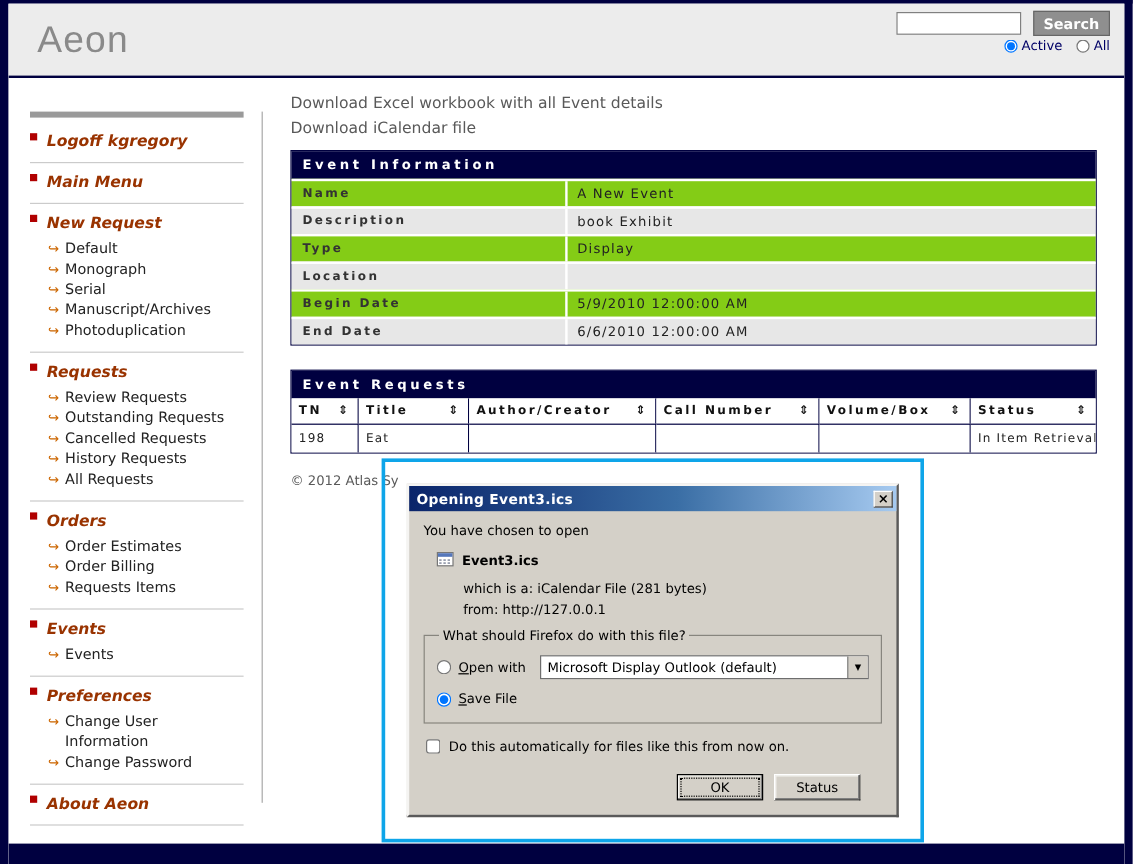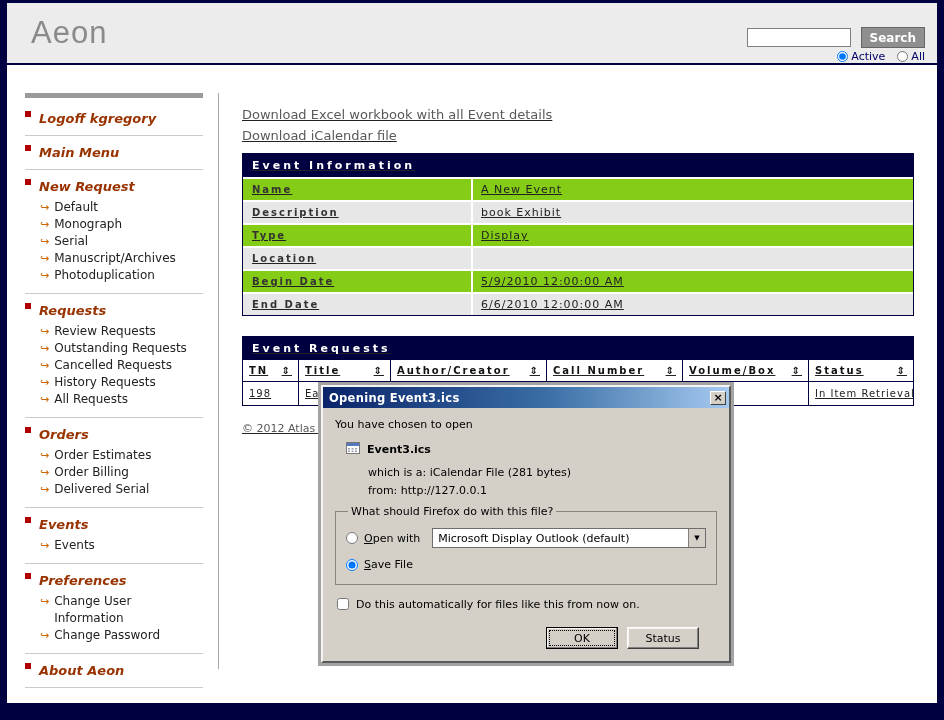--- a/index.html
+++ b/index.html
@@ -7,61 +7,61 @@
   .page {
     position:relative; width:944px; height:720px; overflow:hidden;
     background:#fff; font-family:"DejaVu Sans",sans-serif; color:#222;
     border-left:7px solid #000040; border-right:7px solid #000040; border-top:3px solid #000040;
   }
   .bottom-bar { position:absolute; left:0; right:0; bottom:0; height:17px; background:#000040; }
 
   
   .hdr { position:relative; height:62px; background:#ececec; border-bottom:2px solid #000040; }
   .brand { position:absolute; left:24px; top:12px; font-size:31px; color:#8a8a8a; letter-spacing:1px; font-family:"Liberation Sans",sans-serif; }
-  .search-area { position:absolute; right:12px; top:24px; text-align:right; }
+  .search-area { position:absolute; right:12px; top:6px; text-align:right; }
   .search-input { width:104px; height:19px; border:1px solid #808080; background:#fff; font-size:12px; padding:0 3px; vertical-align:middle; }
   .search-btn { margin-left:4px; height:21px; padding:0 8px; background:#8f8f8f; color:#fff; font-weight:bold; font-size:12px; border:1px solid #666; vertical-align:middle; cursor:pointer; font-family:inherit; }
   .scope-row { margin-top:2px; display:flex; justify-content:flex-end; align-items:center; gap:12px; font-size:11px; color:#000066; }
   .scope-row label { display:flex; align-items:center; gap:3px; }
   .scope-row input { width:11px; height:11px; margin:0; }
 
   
   .sidebar { position:absolute; left:18px; top:90px; width:178px; }
   .graybar { height:5px; background:#9a9a9a; margin-bottom:9px; }
   .nav-head { display:flex; gap:8px; padding:4px 0; cursor:pointer;font-style:italic; }
   .sq { width:6px; height:6px; background:#b00000; flex:none; }
   .nav-head-label { color:#993300; font-weight:bold; font-size:13px; }
   .nav-items { padding:1px 0 4px 15px; }
   .nav-item { display:flex; gap:5px; font-size:12px; color:#222; line-height:17px; cursor:pointer; }
   .arr { color:#cc6600; font-size:11px; flex:none; }
   .sep { height:1px; background:#cbcbcb; margin:5px 0; }
   .vdivider { position:absolute; left:211px; top:90px; width:1px; height:576px; background:#a8a8a8; }
 
   
-  .main { position:absolute; left:235px; top:104px; width:672px;text-decoration:underline; }
+  .main { position:absolute; left:235px; top:76px; width:672px; }
   .dl-link { font-size:13px; color:#595959; margin-bottom:5px; cursor:pointer; line-height:16px; }
   .tbl-title { background:#000040; color:#fff; font-size:11px; font-weight:bold; letter-spacing:3px; padding:5px 9px; }
   .tbl { border:1px solid #000040; }
   .info-tbl { margin-top:9px; margin-bottom:20px; }
   .info-row { display:flex; align-items:center; height:23px; border-top:2px solid #fff; background:#84cc16; }
   .info-row.alt { background:#e7e7e7; }
   .info-label { width:230px; padding-left:9px; font-size:10px; font-weight:bold; letter-spacing:2px; color:#333; flex:none; align-self:stretch; display:flex; align-items:center; border-right:2px solid #fff; }
   .info-value { font-size:11px; letter-spacing:1px; color:#222; padding-left:8px; }
 
   .req-head, .req-row { display:flex; }
   .req-head > div { font-size:10px; font-weight:bold; letter-spacing:2px; color:#111; padding:5px 6px; display:flex; align-items:center; justify-content:space-between; border-right:1px solid #000040; background:#fff; cursor:pointer; }
   .req-head > div:last-child, .req-row > div:last-child { border-right:none; }
   .req-row > div { font-size:10px; letter-spacing:1px; color:#222; padding:6px 6px; border-right:1px solid #000040; border-top:1px solid #000040; background:#fff; white-space:nowrap; overflow:hidden; }
   .c-tn{width:56px;flex:none;} .c-title{width:92px;flex:none;} .c-author{width:156px;flex:none;text-align:right;}
   .c-call{width:136px;flex:none;} .c-vol{width:126px;flex:none;} .c-status{flex:1;}
   .sort { font-size:10px; font-weight:bold; color:#111; margin-left:4px; }
   .copyright { margin-top:16px; font-size:11px; color:#595959; }
 
   
-  .annotation { position:absolute; left:311px; top:379px; border:3px solid #a3a3a3; padding:0; }
+  .annotation { position:absolute; left:311px; top:379px; border:3px solid #0ea5e9; padding:18px; }
   .dialog { width:410px; background:#d4d0c8; border:2px solid; border-color:#f5f4f2 #5a5a5a #5a5a5a #f5f4f2; font-size:11px; color:#000; }
   .titlebar { height:21px; background:linear-gradient(90deg,#0a246a 0%,#3a6ea5 55%,#a6caf0 100%); display:flex; align-items:center; padding:0 3px 0 6px; cursor:default; }
   .title { color:#fff; font-weight:bold; font-size:11.5px; flex:1; letter-spacing:.3px; }
   .closebtn { width:16px; height:14px; background:#d4d0c8; border:1px solid; border-color:#fff #404040 #404040 #fff; font-size:11px; line-height:11px; text-align:center; font-weight:bold; color:#000; cursor:pointer; }
   .dlg-body { padding:10px 12px 12px; }
   .msg { margin-bottom:9px; }
   .file-row { display:flex; align-items:center; gap:6px; margin-left:10px; margin-bottom:7px; font-weight:bold; }
   .meta { margin-left:33px; margin-bottom:5px; }
   .groupbox { border:1px solid #87857e; margin:8px 0 0; padding:10px 10px 3px; }
   .groupbox legend { font-size:11px; padding:0 3px; margin-left:2px; }
@@ -180,21 +180,21 @@
       <div class="nav-item">
           <span class="arr">↪</span>
           <span>Order Estimates</span>
         </div>
       <div class="nav-item">
           <span class="arr">↪</span>
           <span>Order Billing</span>
         </div>
       <div class="nav-item">
           <span class="arr">↪</span>
-          <span>Delivered Serial</span>
+          <span>Requests Items</span>
         </div>
     </div>
     <div class="sep"></div>
 
     <div class="nav-head">
       <span class="sq"></span>
       <span class="nav-head-label">Events</span>
     </div>
     <div class="nav-items">
       <div class="nav-item">

